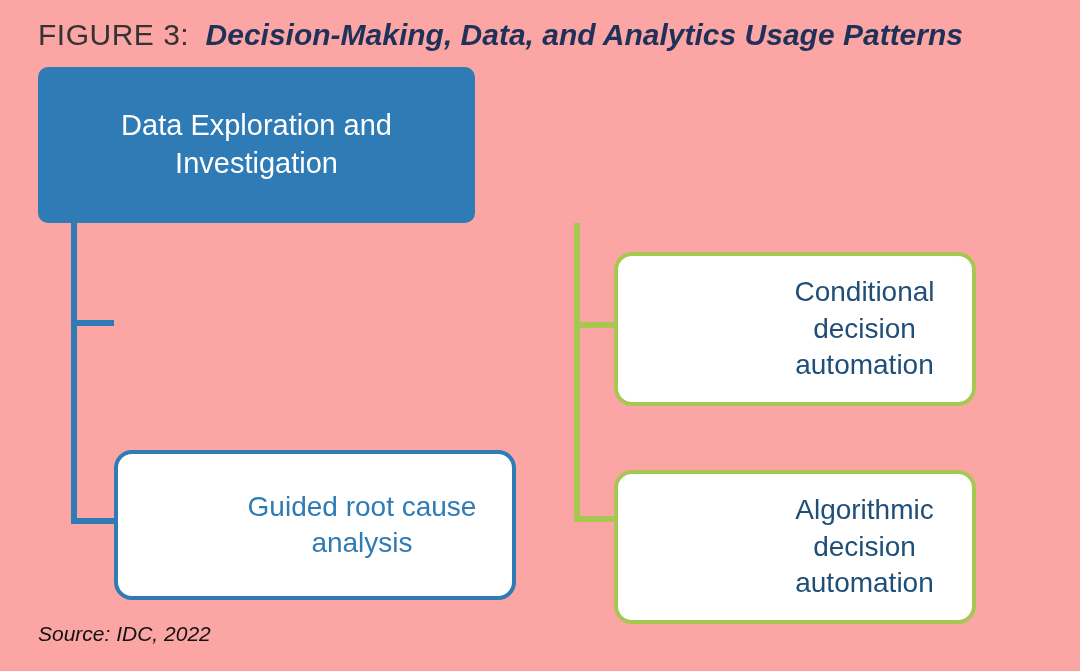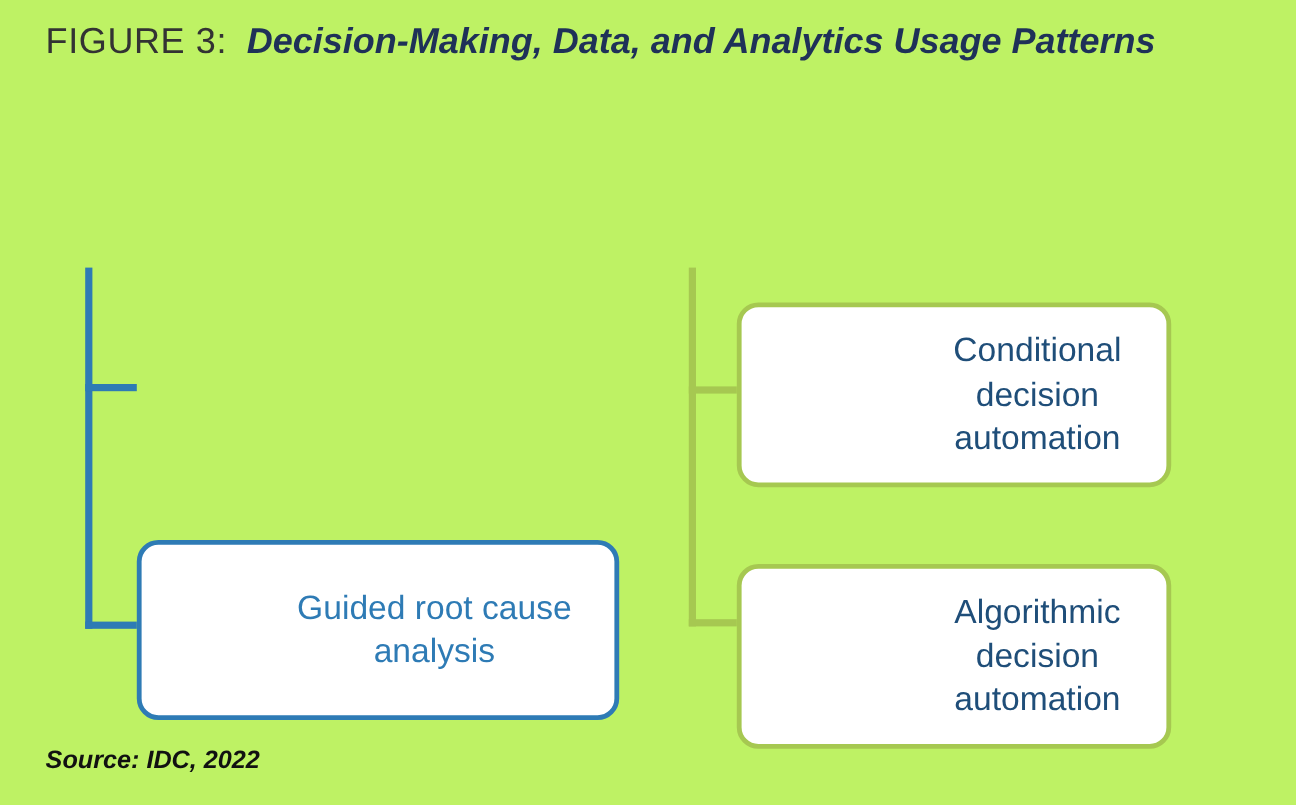--- a/index.html
+++ b/index.html
@@ -13,21 +13,21 @@
     --green: #a6c851;
     --navy: #1f4e79;
     --title-navy: #1f3158;
     --label-gray: #333333;
     --source-black: #111111;
   }
   .canvas {
     position: relative;
     width: 1080px;
     height: 671px;
-    background: #bef264;
+    background: #fca5a5;
     overflow: hidden;
   }
   .title {
     position: absolute;
     left: 38px;
     top: 18px;
     font-size: 30px;
     white-space: nowrap;
   }
   .title .label {
@@ -88,35 +88,38 @@
   .hline-l2 { left: 71px; top: 518px; width: 43px; height: 6px; }
   .vline-r { left: 574px; top: 223px; width: 6px; height: 299px; }
   .hline-r1 { left: 574px; top: 322px; width: 40px; height: 6px; }
   .hline-r2 { left: 574px; top: 516px; width: 40px; height: 6px; }
 
   .source {
     position: absolute;
     left: 38px;
     top: 622px;
     font-size: 21px;
-    font-weight: 700;
+    font-weight: 400;
     font-style: italic;
     color: var(--source-black);
   }
 </style>
 </head>
 <body>
 
 <div class="canvas">
 
   <div class="title">
     <span class="label">FIGURE 3:</span>
     <span class="titletext">Decision-Making, Data, and Analytics Usage Patterns</span>
   </div>
 
+  <div class="header-box left">
+    <span class="header-inner">Data Exploration and Investigation</span>
+  </div>
   <div class="line blue-bg vline-l"></div>
   <div class="line blue-bg hline-l1"></div>
   <div class="line blue-bg hline-l2"></div>
   <div class="child-box blue-border cb-l2">
     <span class="child-text-l">Guided root cause analysis</span>
   </div>
 
   <div class="line green-bg vline-r"></div>
   <div class="line green-bg hline-r1"></div>
   <div class="line green-bg hline-r2"></div>

